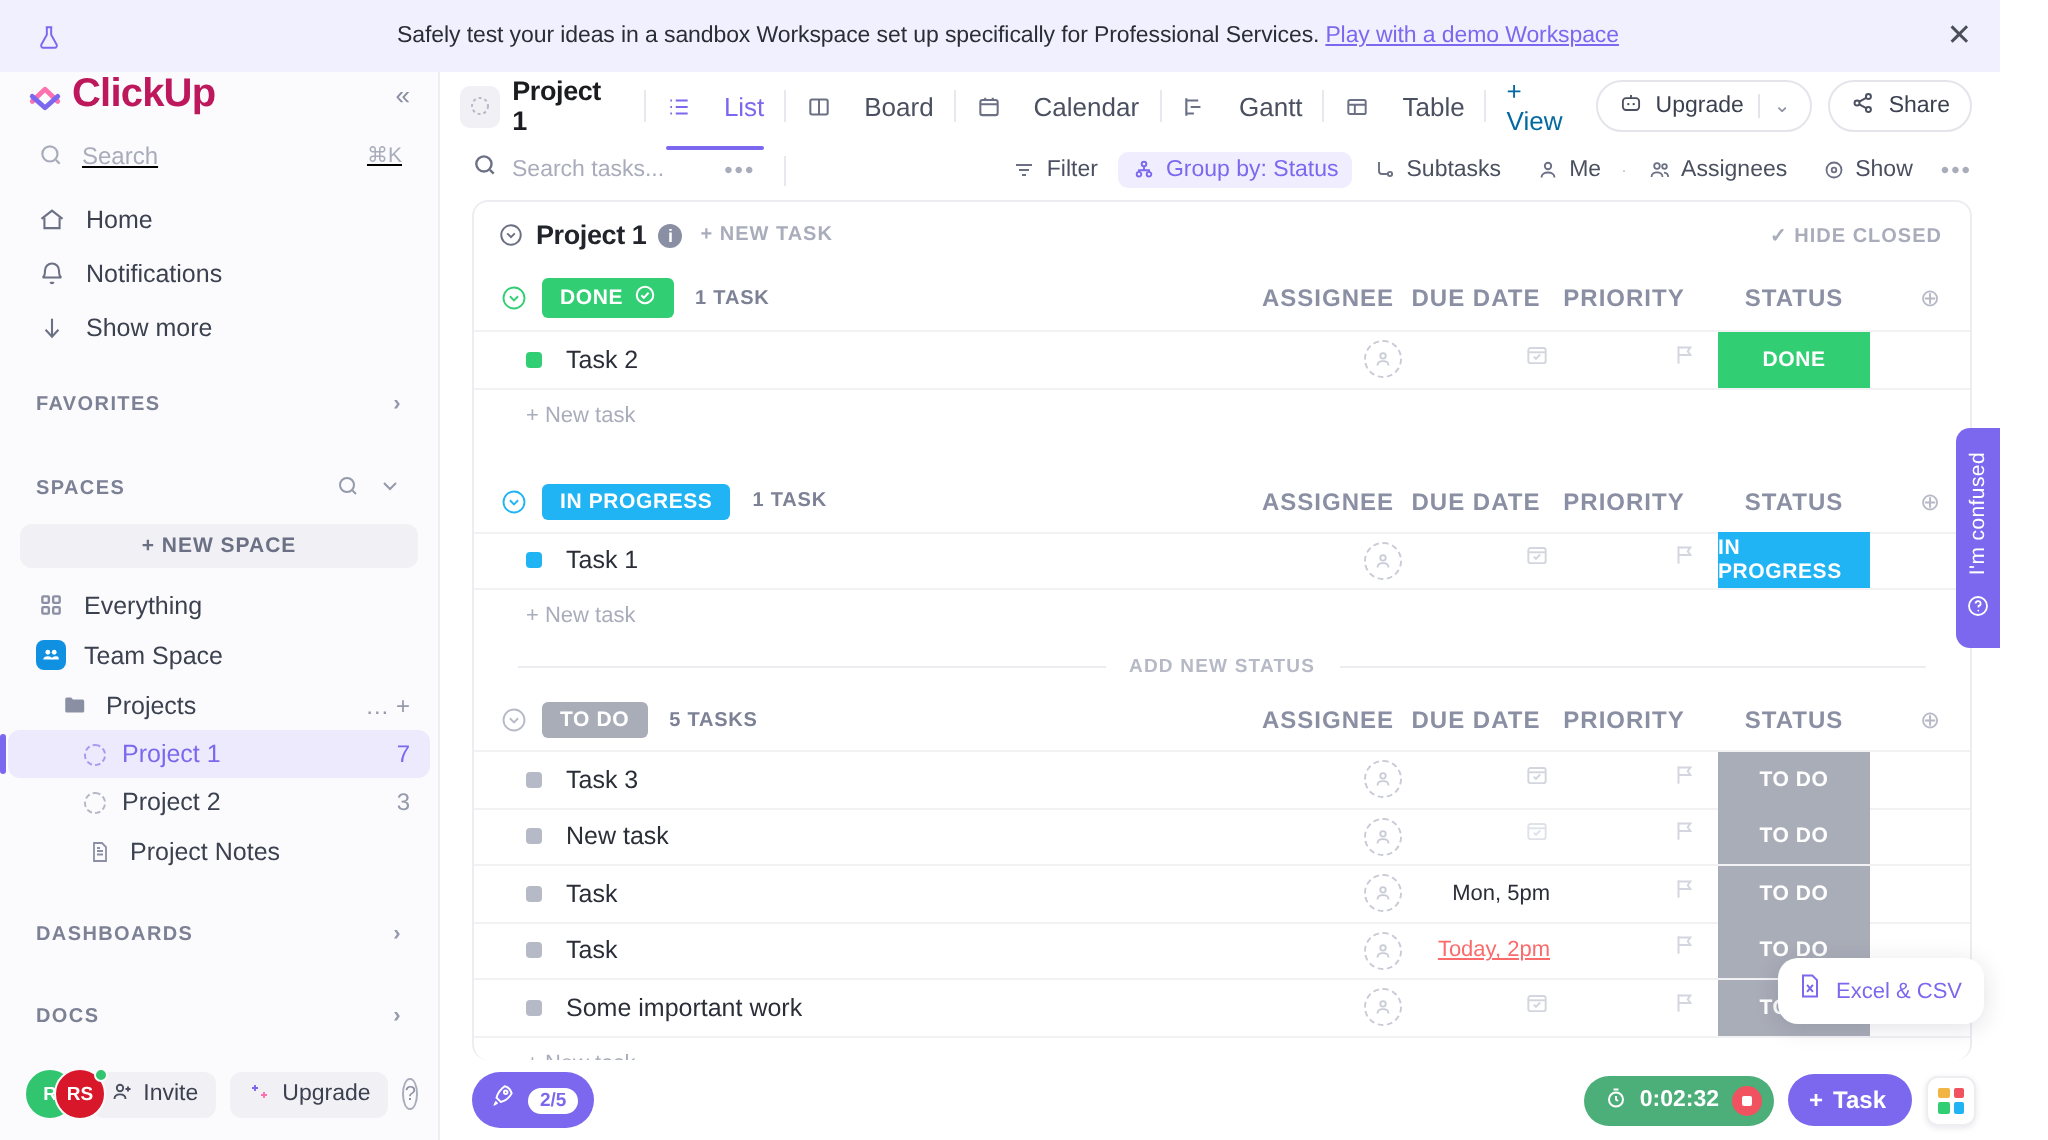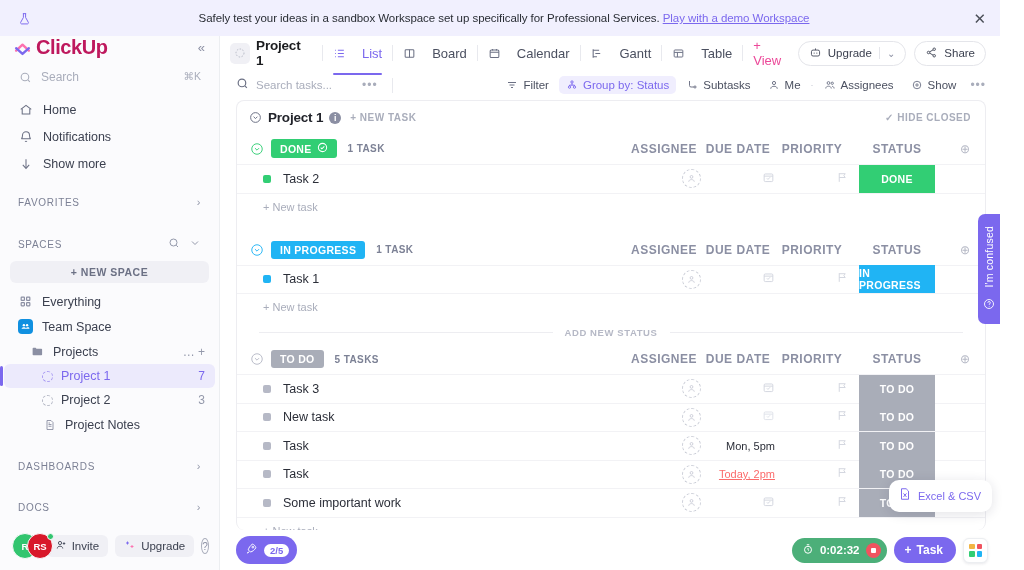--- a/index.html
+++ b/index.html
@@ -38,38 +38,38 @@
     border-right: 1px solid #eceef1; display: flex; flex-direction: column;
     position: relative;
   }
   .sb-logo-row { height: 34px; display: flex; align-items: center; padding: 0 14px 0 14px; }
   .cu-logo { display: flex; align-items: center; gap: 5px; }
   .cu-mark { width: 17px; height: 17px; position: relative; }
   .cu-name { font-size: 20px; font-weight: bold; color: #be185d; letter-spacing: -0.4px; }
   .sb-collapse { margin-left: auto; color: #8b8fa3; font-size: 13px; cursor: pointer; }
 
   .sb-search {
-    display: flex; gap: 8px; margin: 6px 10px 4px 10px;
-    padding: 5px 8px; border-radius: 6px; cursor: text;
+    display: flex; align-items: center; gap: 8px; margin: 6px 10px 4px 10px;
+    padding: 5px 8px; border-radius: 6px; cursor: text; text-decoration: underline;
   }
   .sb-search .ph { color: #a9adbb; font-size: 12px; flex: 1; }
   .sb-search .kbd { color: #a9adbb; font-size: 10.5px; }
 
   .sb-nav { padding: 2px 10px 0 10px; }
   .sb-item {
     display: flex; align-items: center; gap: 10px; padding: 6px 8px;
     border-radius: 6px; cursor: pointer; font-size: 12.5px; color: #3c4150;
   }
   .sb-icon { width: 15px; height: 15px; display: inline-flex; align-items: center; justify-content: center; color: #6b7084; }
 
   .sb-divider { height: 1px; background: #ececf1; margin: 8px 0 0 0; }
 
   .sb-section {
     display: flex; align-items: center; padding: 11px 18px 10px 18px;
-    font-size: 10px; font-weight: normal; letter-spacing: 0.7px; color: #7c8195; cursor: pointer;
+    font-size: 10px; font-weight: bold; letter-spacing: 0.7px; color: #7c8195; cursor: pointer;
   }
   .sb-section .sect-actions { margin-left: auto; display: flex; align-items: center; gap: 9px; color: #9499ab; font-size: 11px; }
 
   .new-space {
     margin: 0 10px 6px 10px; padding: 5px; border-radius: 6px; background: #f0f0f5;
     text-align: center; font-size: 10.5px; font-weight: bold; letter-spacing: 0.5px;
     color: #6b7084; cursor: pointer;
   }
 
   .sp-item {
@@ -125,21 +125,21 @@
   .vsep { width: 1px; height: 16px; background: #e8e9ee; margin: 0 3px; }
   .vtab { display: flex; align-items: center; gap: 16px; padding: 5px 7px; font-size: 13px;
           color: #4b5060; cursor: pointer; border-radius: 5px; position: relative; }
   .vtab .vi { color: #6b7084; display: inline-flex; }
   .vtab.active { color: #7b68ee; }
   .vtab.active .vi { color: #7b68ee; }
   .vtab.active::after {
     content: ""; position: absolute; left: 7px; right: 7px; bottom: -9px; height: 2px;
     background: #7b68ee; border-radius: 2px;
   }
-  .vtab.muted { color: #ec4899; }
+  .vtab.muted { color: #0369a1; }
   .vbar-right { margin-left: auto; display: flex; align-items: center; gap: 8px; }
   .out-btn {
     display: flex; align-items: center; gap: 6px; padding: 4px 10px; border-radius: 16px;
     border: 1px solid #e4e5ea; font-size: 11.5px; color: #3c4150; cursor: pointer; background: #fff;
   }
   .out-btn .sepv { width: 1px; height: 12px; background: #e4e5ea; margin: 0 1px; }
 
   
   .filter-bar { height: 30px; display: flex; align-items: center; padding: 0 14px 0 16px; flex: 0 0 30px; }
   .fsearch { display: flex; align-items: center; gap: 7px; }

